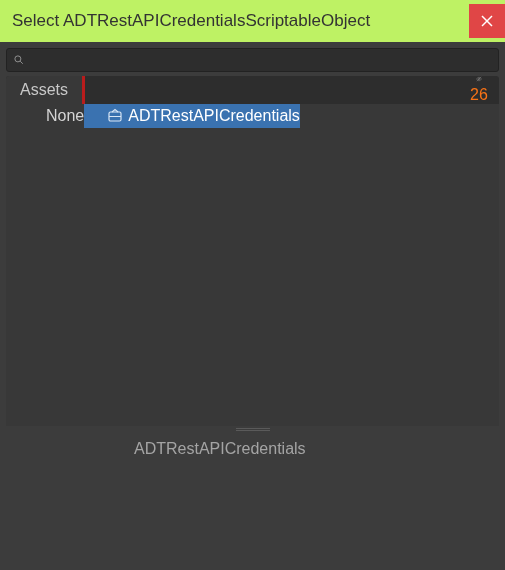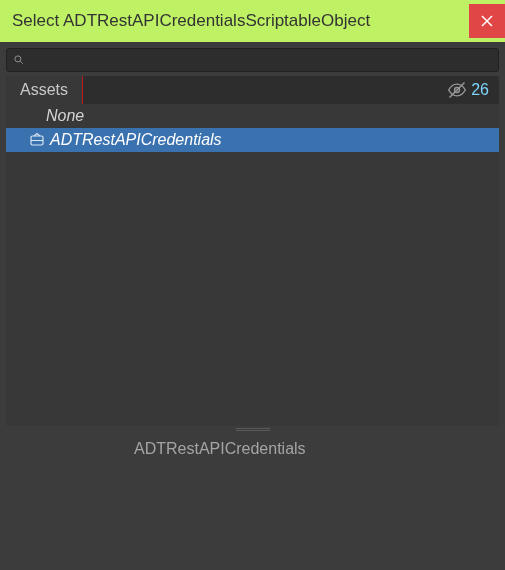--- a/index.html
+++ b/index.html
@@ -67,48 +67,48 @@
       overflow: hidden;
       margin-bottom: 0;
     }
     .tab {
       padding: 0 14px;
       display: flex;
       align-items: center;
       color: #c8c8c8;
       font-size: 16px;
       cursor: pointer;
-      border-right: 1px solid #b91c1c;
+      border-right: 3px solid #b91c1c;
     }
     .tab.active {
       background: #383838;
     }
     .tab-inactive {
       background: #2d2d2d;
     }
     .tab-spacer { flex: 1; }
     .hidden-count {
       display: flex;
       align-items: center;
       gap: 4px;
       padding: 0 10px;
-      color: #7dd3fc;
-      font-size: 16px;
-      cursor: pointer;
+      color: #f97316;
+      font-size: 16px;
+      cursor: pointer;
+      flex-direction: column;
     }
     .hidden-count svg { width: 20px; height: 20px; }
 
     .list-area {
       flex: 1;
       background: #383838;
       display: flex;
-      flex-direction: column;
+      flex-direction: row;
       position: relative;
       overflow: hidden;
-      font-style: italic;
     }
 
     .list-item {
       height: 24px;
       display: flex;
       align-items: center;
       padding-left: 40px;
       color: #d4d4d4;
       font-size: 16px;
       cursor: pointer;

